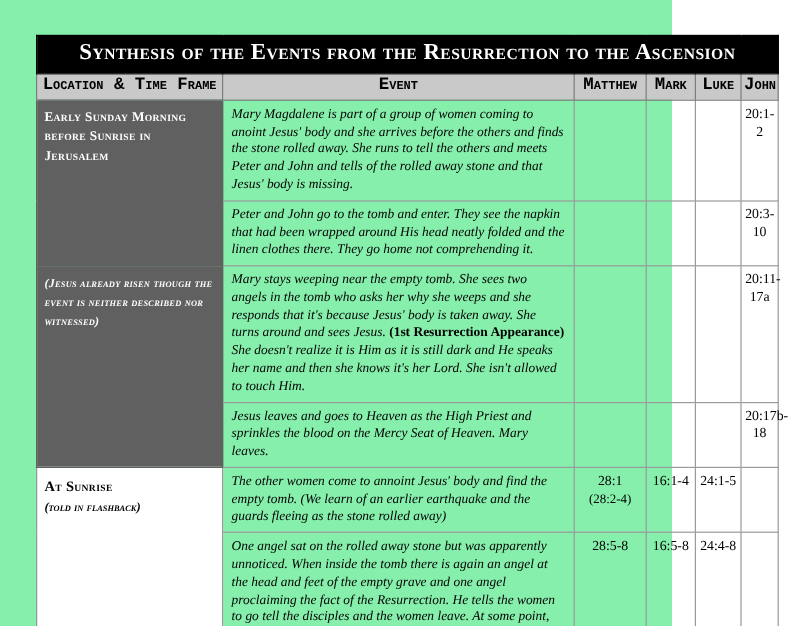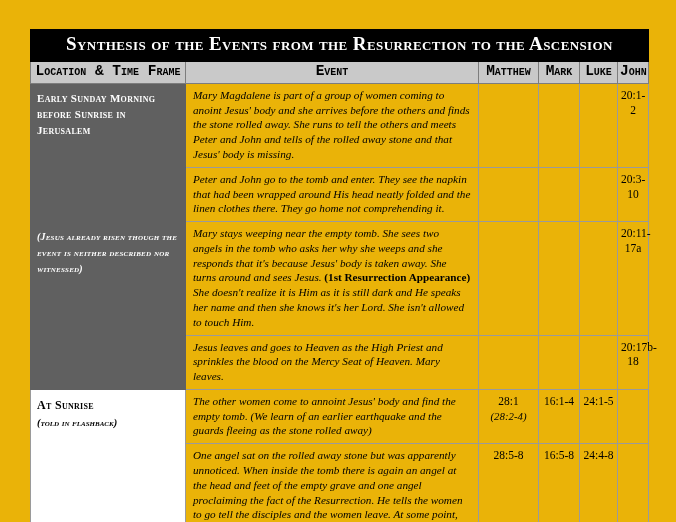--- a/index.html
+++ b/index.html
@@ -8,23 +8,23 @@
     background: #ffffff;
   }
   body {
     width: 676px;
     height: 522px;
     font-family: "Liberation Serif", "DejaVu Serif", serif;
     overflow: hidden;
   }
   .page {
     position: relative;
-    width: 676px;
+    width: 560px;
     height: 522px;
-    background: #eab308;
+    background: #86efac;
   }
   .table-wrap {
     position: absolute;
     left: 30px;
     top: 29px;
     width: 618px;
   }
   table.synopsis {
     border-collapse: collapse;
     table-layout: fixed;
@@ -126,21 +126,20 @@
   
   .ref {
     text-align: center;
     padding: 4px 3px 4px 3px !important;
     font-size: 11.5px;
     line-height: 1.3;
     font-style: normal;
     color: #000000;
   }
   .ref .paren {
-    font-style: italic;
     display: block;
     font-size: 10.8px;
     text-align: center;
   }
 </style>
 </head>
 <body>
 
 <div class="page">
   <div class="table-wrap">

